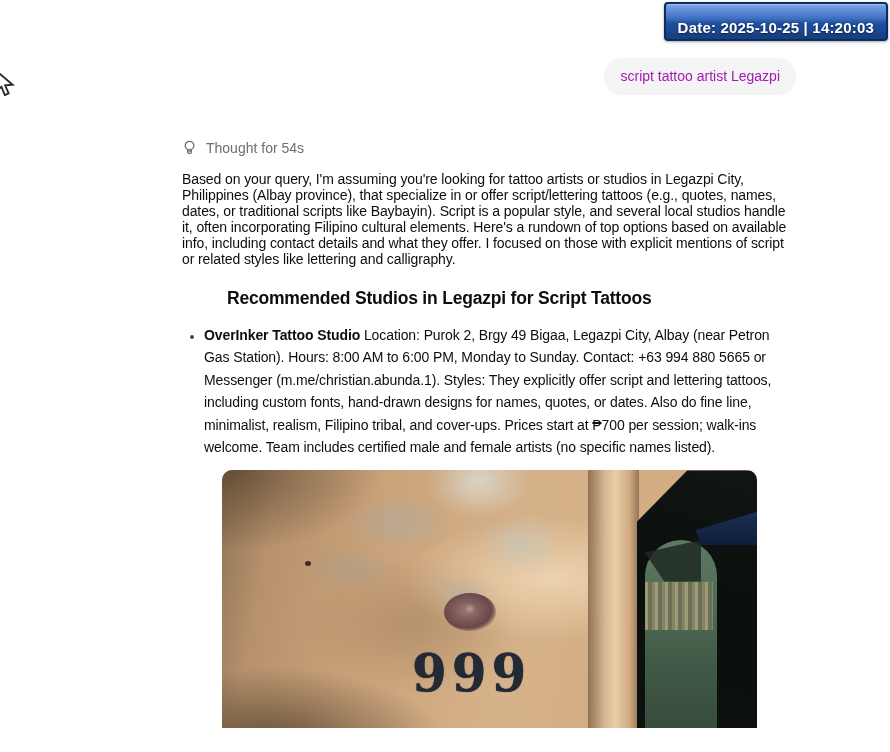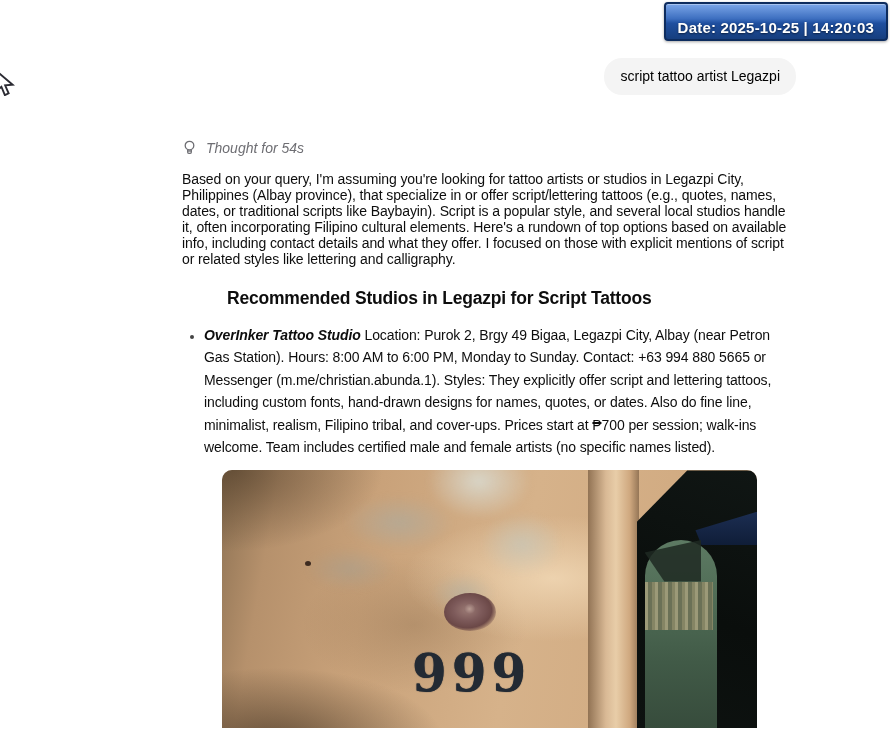--- a/index.html
+++ b/index.html
@@ -19,31 +19,31 @@
   }
 
   
   .cursor{ position:absolute; left:-7px; top:70px; z-index:60; }
 
   
   .chat-col{ position:absolute; left:182px; top:58px; width:614px; }
   .user-row{ display:flex; justify-content:flex-end; margin-bottom:45px; }
   .user-bubble{
     background:#f4f4f4; border-radius:18px; padding:8px 16px;
-    font-size:14px; line-height:21px; color:#000000; white-space:nowrap;text-align:right;
+    font-size:14px; line-height:21px; color:#a21caf; white-space:nowrap;text-align:right;
   }
   .thought-row{ display:flex; align-items:center; gap:9px; color:#6e6e73;
-    font-size:14px; margin-bottom:15px; cursor:pointer;font-style:italic; }
+    font-size:14px; margin-bottom:15px; cursor:pointer; }
   .thought-row svg{ display:block; }
   .intro{ font-size:14px; line-height:16px; letter-spacing:-.1px; margin-bottom:21px; }
   .section-heading{ font-size:17.5px; font-weight:bold; letter-spacing:-.2px; margin-bottom:15px;margin-left:45px; }
   .studio-list{ list-style:disc; padding-left:22px; margin-bottom:12px; }
   .studio-list li{ font-size:14px; line-height:22.4px; letter-spacing:-.1px; }
   .studio-list li::marker{ color:#444; font-size:12px; }
-  .studio-name{ font-weight:bold;font-style:italic; }
+  .studio-name{ font-weight:bold; }
 
   
   .photo{ position:relative; width:535px; height:258px; margin-left:40px;
           border-radius:10px 10px 0 0; overflow:hidden; cursor:pointer; }
   .photo > div{ position:absolute; }
   .ph-base{ inset:0;
     background:
       radial-gradient(ellipse 40% 35% at 62% 42%, rgba(241,216,181,.85), rgba(241,216,181,0) 70%),
       radial-gradient(ellipse 45% 42% at 10% 106%, rgba(50,37,24,.62), rgba(50,37,24,0) 70%),
       radial-gradient(ellipse 40% 45% at 2% 0%, rgba(68,51,33,.58), rgba(68,51,33,0) 70%),

